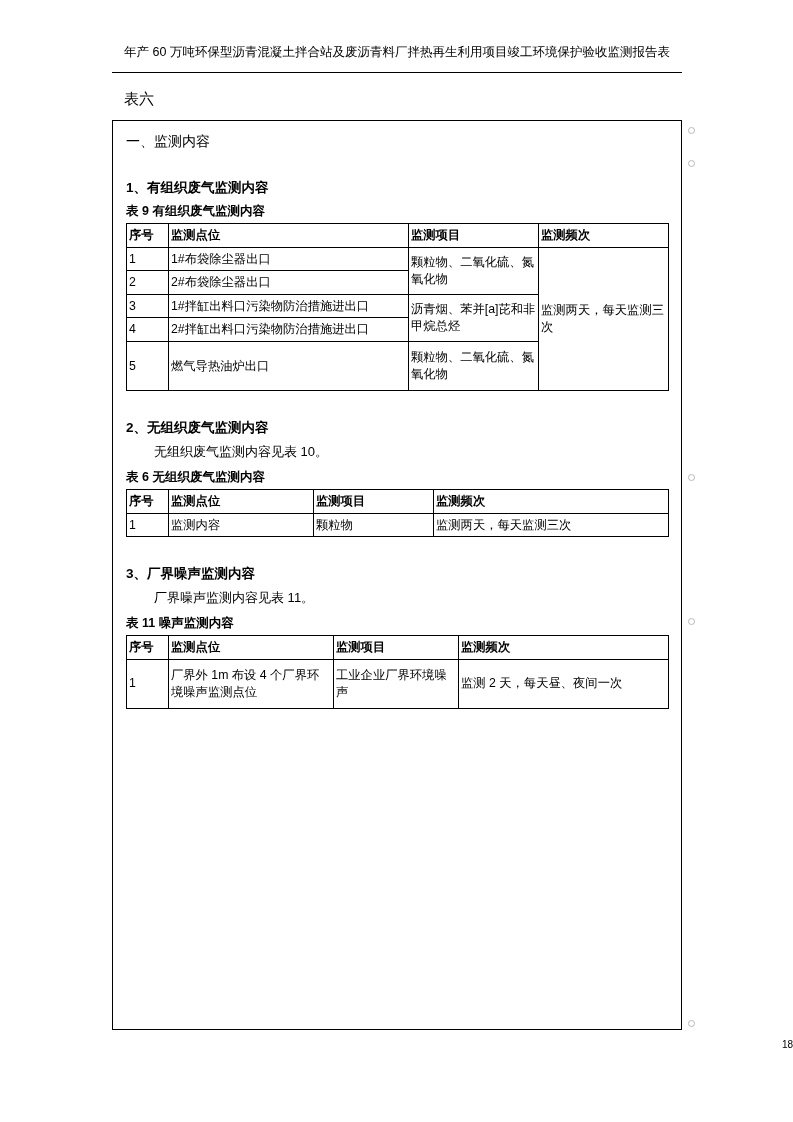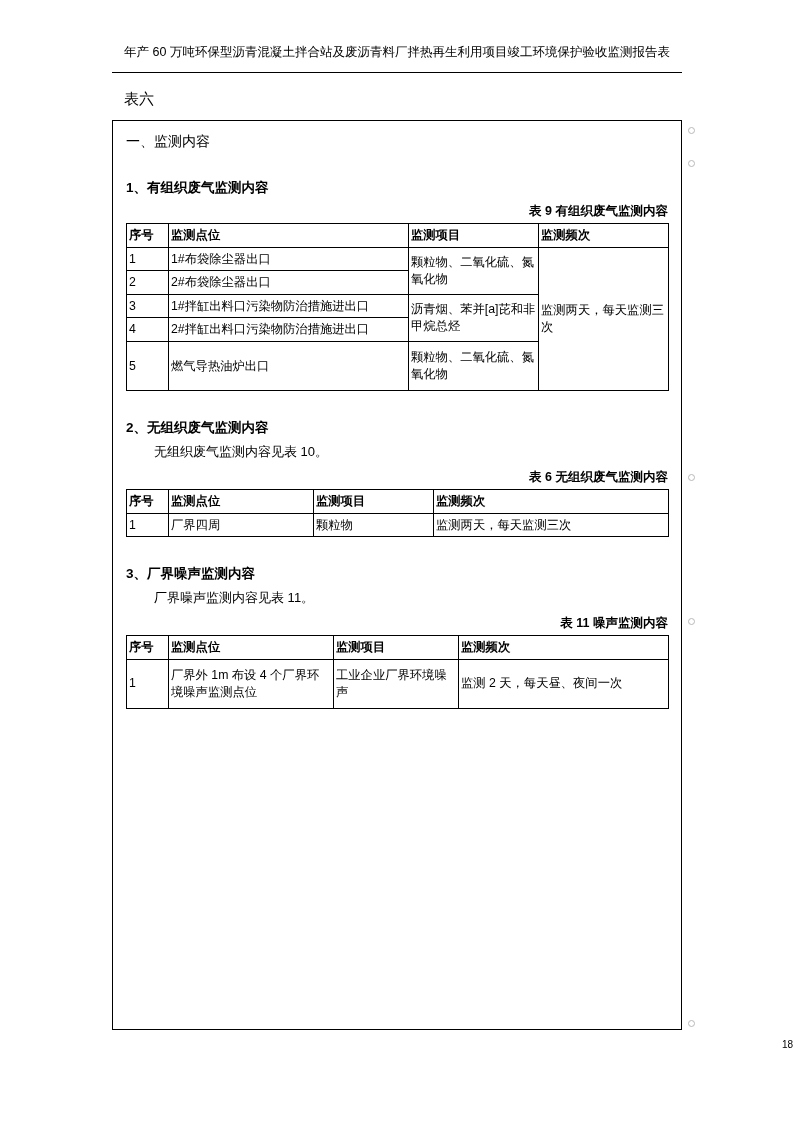--- a/index.html
+++ b/index.html
@@ -72,21 +72,21 @@
     font-family: "Liberation Sans", sans-serif;
     margin: 28px 0 6px 0;
   }
   .para {
     font-size: 13px;
     font-family: "Liberation Sans", sans-serif;
     text-indent: 28px;
     margin: 6px 0 8px 0;
   }
   .tbl-caption {
-    text-align: right;
+    text-align: left;
     font-size: 12.5px;
     font-weight: bold;
     font-family: "Liberation Sans", sans-serif;
     margin: 2px 0 3px 0;
   }
   table.dt {
     border-collapse: collapse;
     width: 542px;
     margin: 0 auto;
     table-layout: fixed;
@@ -198,21 +198,21 @@
           <tr>
             <th>序号</th>
             <th>监测点位</th>
             <th>监测项目</th>
             <th>监测频次</th>
           </tr>
         </thead>
         <tbody>
           <tr>
             <td>1</td>
-            <td>厂界四周</td>
+            <td>监测内容</td>
             <td>颗粒物</td>
             <td>监测两天，每天监测三次</td>
           </tr>
         </tbody>
       </table>
 
       <div class="sub-title">3、厂界噪声监测内容</div>
       <div class="para">厂界噪声监测内容见表 11。</div>
       <div class="tbl-caption">表 11   噪声监测内容</div>
       <table class="dt">

